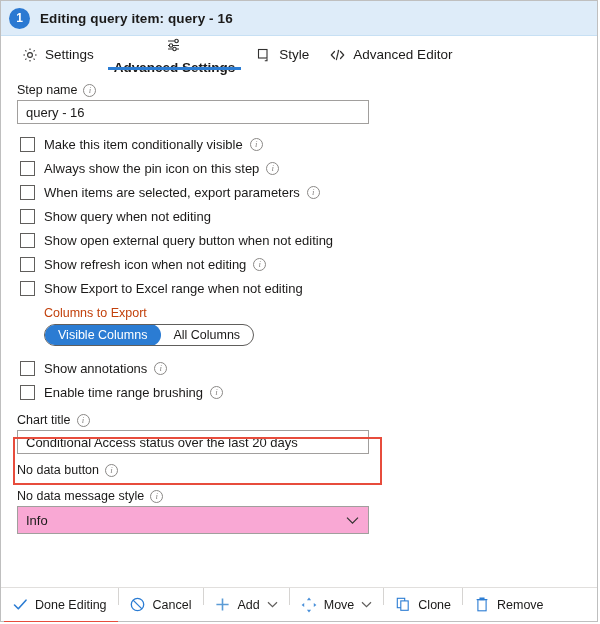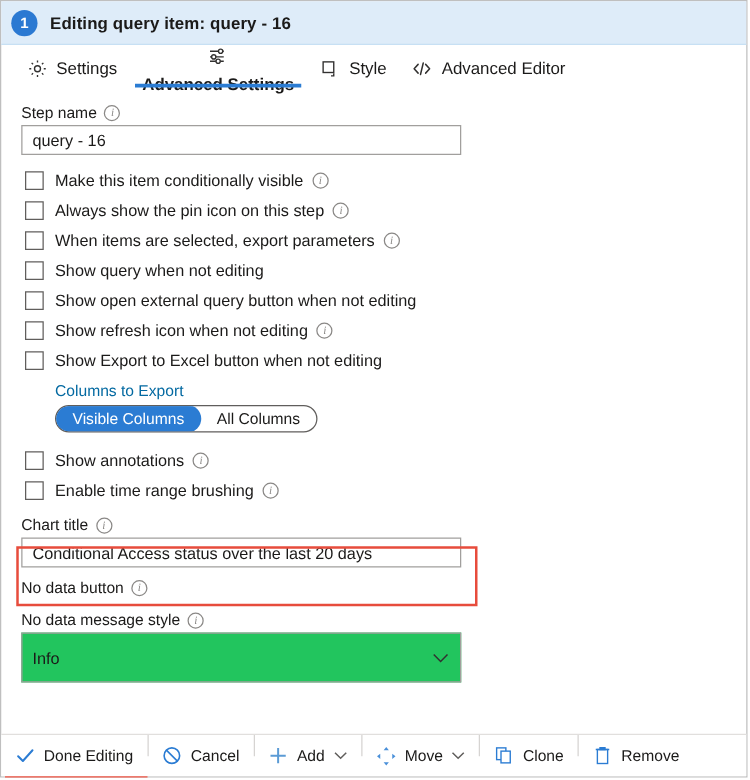--- a/index.html
+++ b/index.html
@@ -115,21 +115,21 @@
     text-align:center;
     font-family:"Liberation Serif", serif;
     font-style:italic;
     display:inline-block;
     flex:0 0 auto;
     box-sizing:border-box;
   }
 
   .sub-label{
     margin-left:43px;
-    font-size:12.5px;color:#0369a1;
+    font-size:12.5px;color:#c2410c;
     margin-bottom:4px;
   }
   .pillgroup{
     margin-left:43px;
     display:inline-flex;align-items:center;
     border:1px solid #605e5c;
     border-radius:13px;
     height:22px;
     box-sizing:border-box;
     background:#fff;
@@ -144,27 +144,27 @@
     color:#1b1a19;
     border-radius:13px;
   }
   .pill.sel{
     background:#2b7cd3;color:#fff;font-weight:normal;
     box-shadow:0 0 0 1px #2b7cd3;
   }
 
   .select{
     margin-left:16px;
-    width:352px;height:40px;
+    width:352px;height:28px;
     border:1px solid #a19f9d;
     box-sizing:border-box;
     display:flex;align-items:center;justify-content:space-between;
     padding:0 9px 0 8px;
     font-size:13px;color:#1b1a19;
-    background:#22c55e;
+    background:#f9a8d4;
   }
 
   
   .redbox{
     position:absolute;
     border:2px solid #e74c3c;
     box-sizing:border-box;
     pointer-events:none;
   }
 
@@ -300,21 +300,21 @@
       <span class="cb"></span>
       <span class="cb-label">
         <span>Show refresh icon when not editing</span>
         <span class="info">i</span>
       </span>
     </div>
 
     <div class="cb-row">
       <span class="cb"></span>
       <span class="cb-label">
-        <span>Show Export to Excel button when not editing</span>
+        <span>Show Export to Excel range when not editing</span>
       </span>
     </div>
 
     <div style="height:6px"></div>
 
     
     <div class="sub-label">Columns to Export</div>
     <div class="pillgroup">
       <span class="pill sel">Visible Columns</span>
       <span class="pill">All Columns</span>

